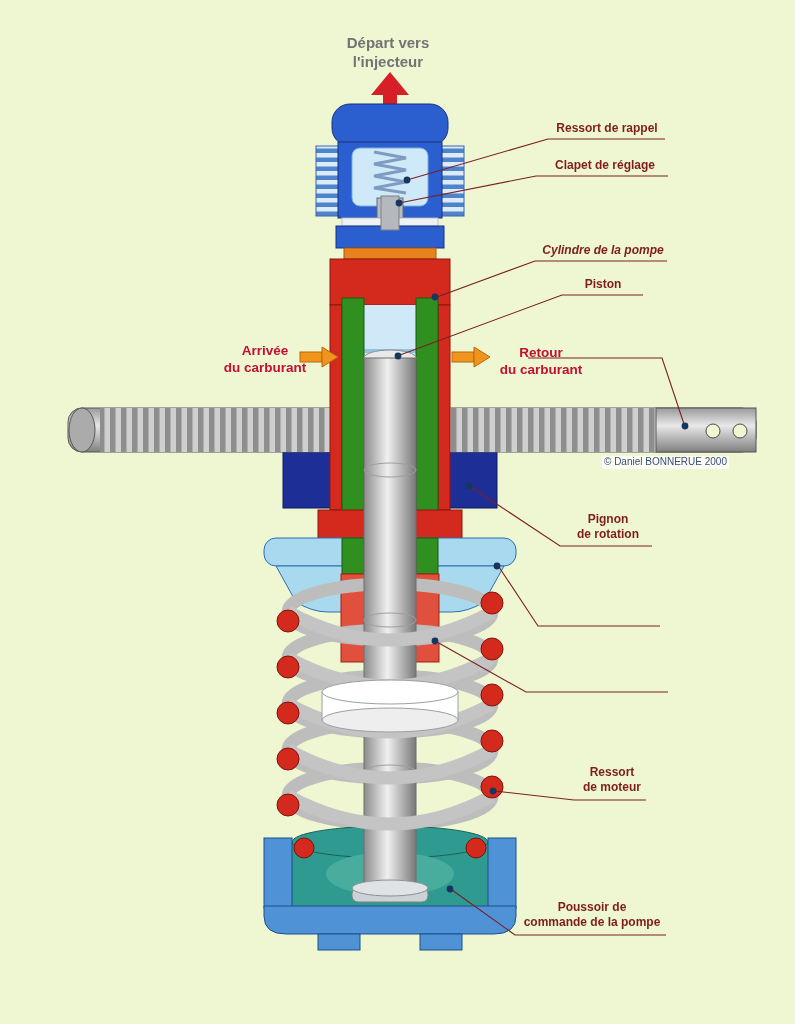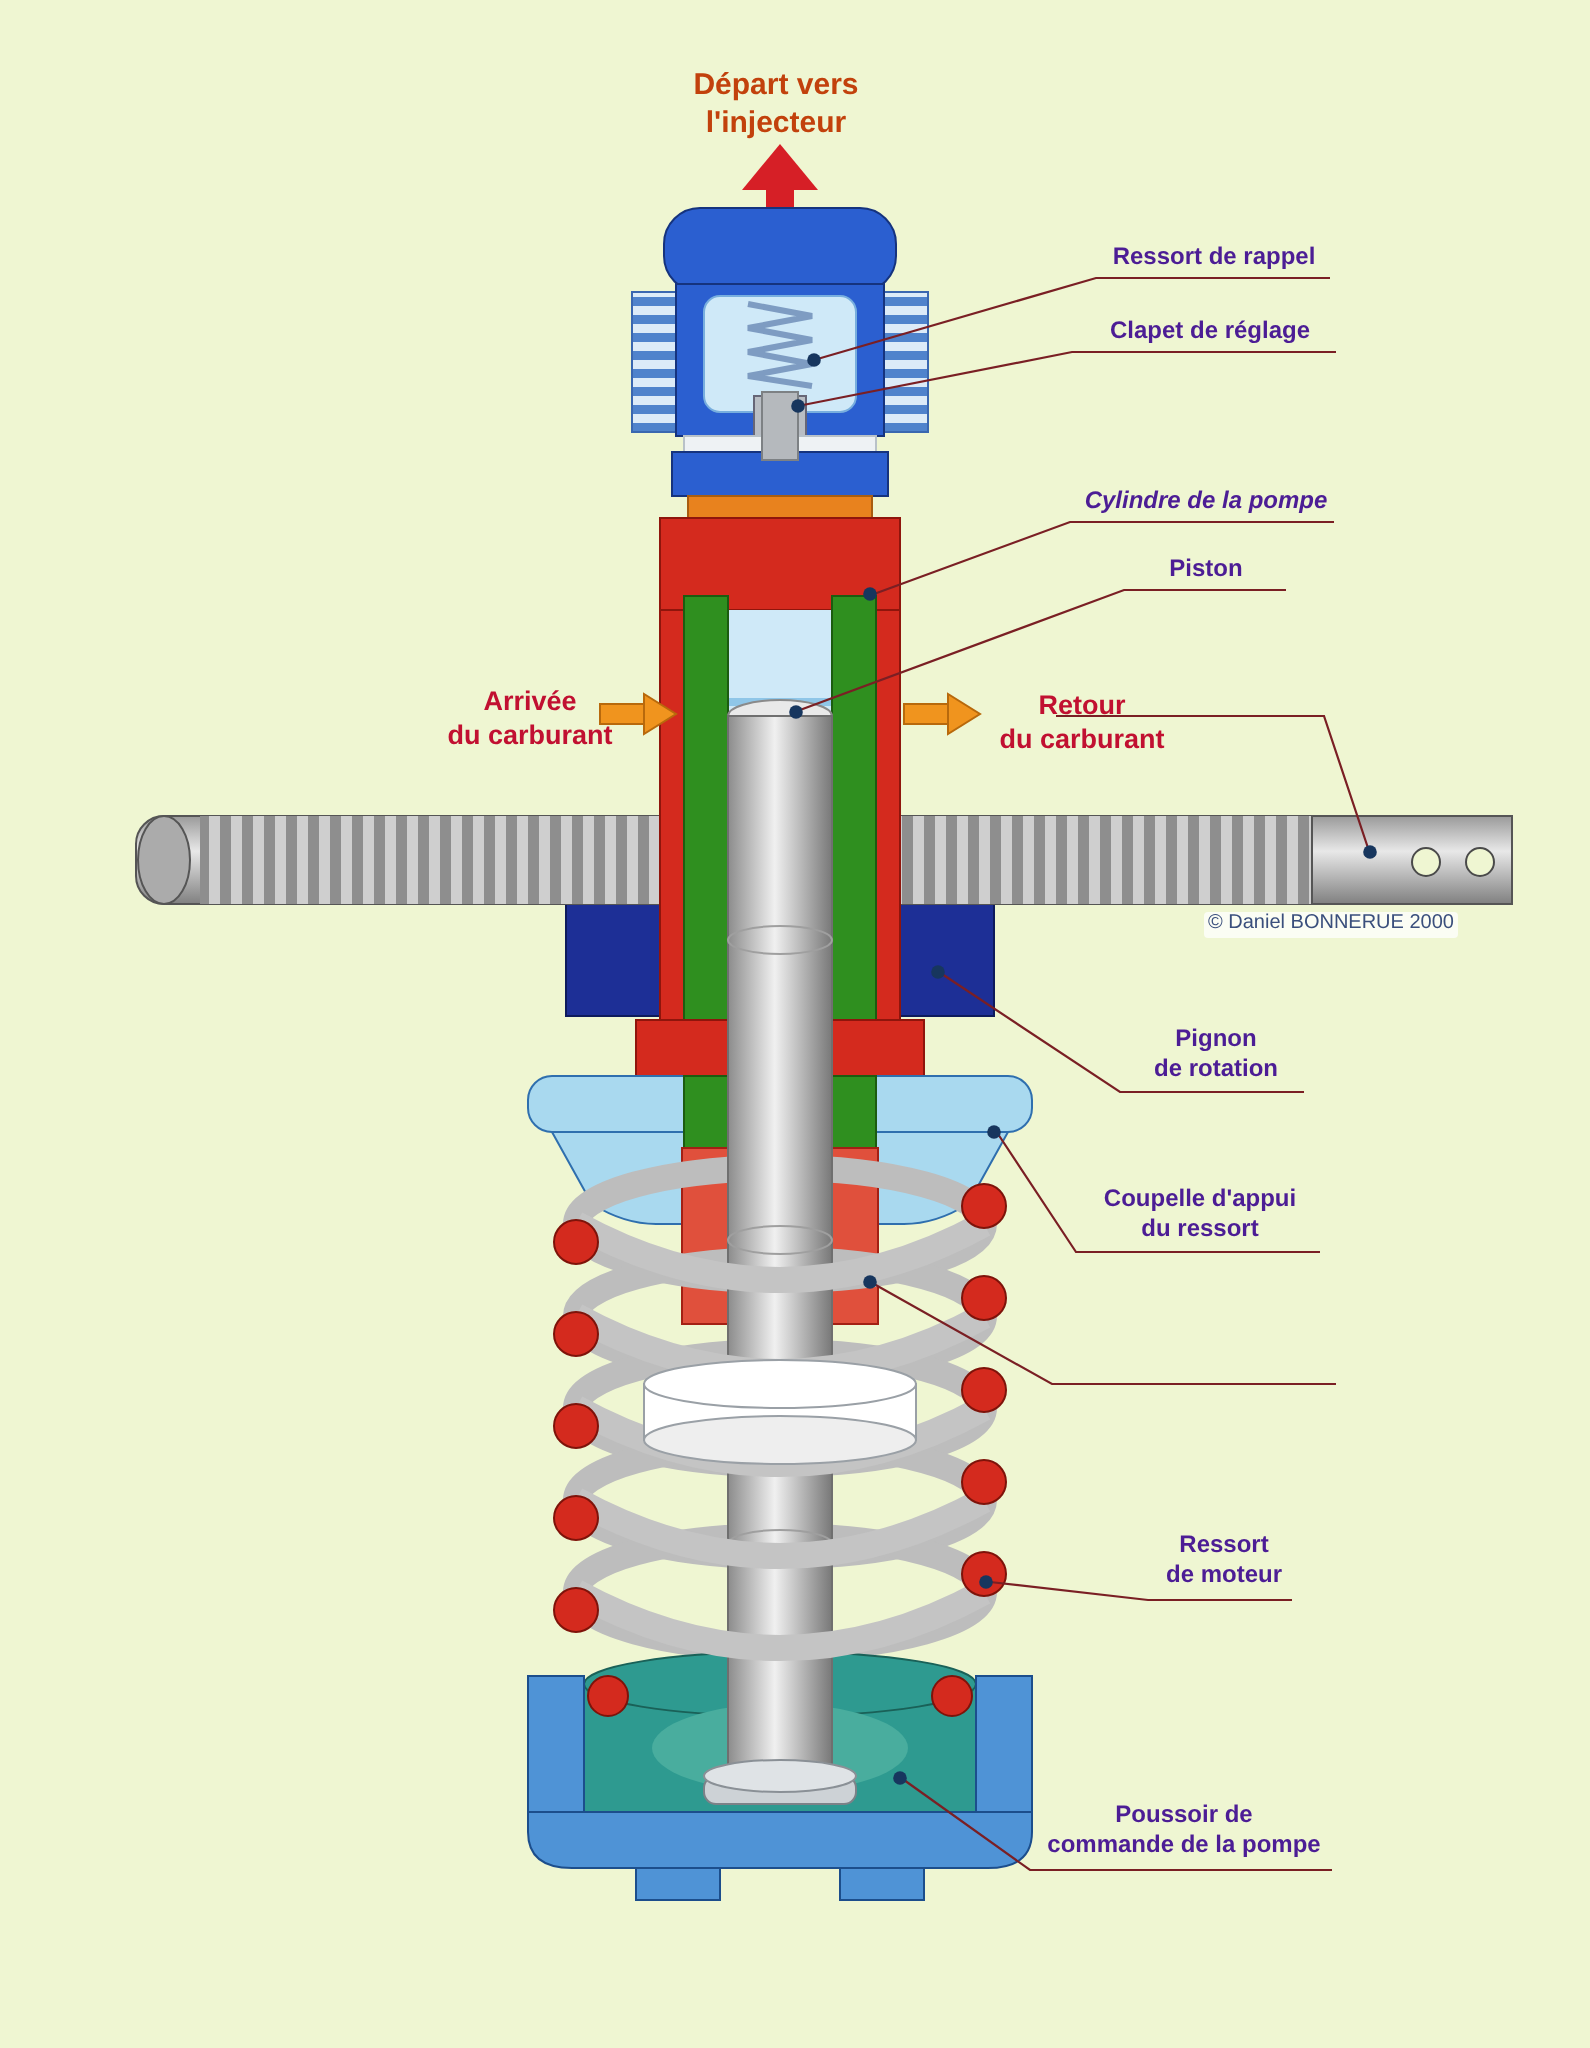--- a/index.html
+++ b/index.html
@@ -3,25 +3,25 @@
 <meta charset="utf-8">
 <style>
   html,body { margin:0; padding:0; background:#eff6d2; }
   .stage {
     position:relative; width:795px; height:1024px; overflow:hidden;
     background:#eff6d2;
     font-family:"Liberation Sans", sans-serif;
   }
   .stage svg { position:absolute; left:0; top:0; }
   .label {
-    position:absolute; color:#4c1d95; font-weight:bold; font-size:12px;
+    position:absolute; color:#7f1d1d; font-weight:bold; font-size:12px;
     line-height:1.25; text-align:center; white-space:pre-line;
   }
   .label.red   { color:#c11031; font-size:13.5px; }
-  .label.title { color:#c2410c; font-size:15px; }
+  .label.title { color:#737373; font-size:15px; }
   .label.tiny  {
     font-size:10px; font-weight:normal; color:#3a4f7c; text-align:left;
     background:rgba(255,255,255,.75); border-radius:2px; padding:0 2px;
     white-space:nowrap;
   }
 </style>
 </head>
 <body>
 
 <div class="stage">
@@ -219,22 +219,20 @@
   <div class="label" style="left:533px; top:243px; width:140px;font-style:italic;">Cylindre de la pompe</div>
 
   <div class="label" style="left:560px; top:277px; width:86px;">Piston</div>
 
 
   <div class="label tiny" style="left:602px; top:456px;">© Daniel BONNERUE 2000</div>
 
   <div class="label" style="left:558px; top:512px; width:100px;">Pignon
 de rotation</div>
 
-  <div class="label" style="left:535px; top:592px; width:130px;">Coupelle d'appui
-du ressort</div>
 
 
   <div class="label" style="left:572px; top:765px; width:80px;">Ressort
 de moteur</div>
 
   <div class="label" style="left:512px; top:900px; width:160px;">Poussoir de
 commande de la pompe</div>
 
 </div>
 

